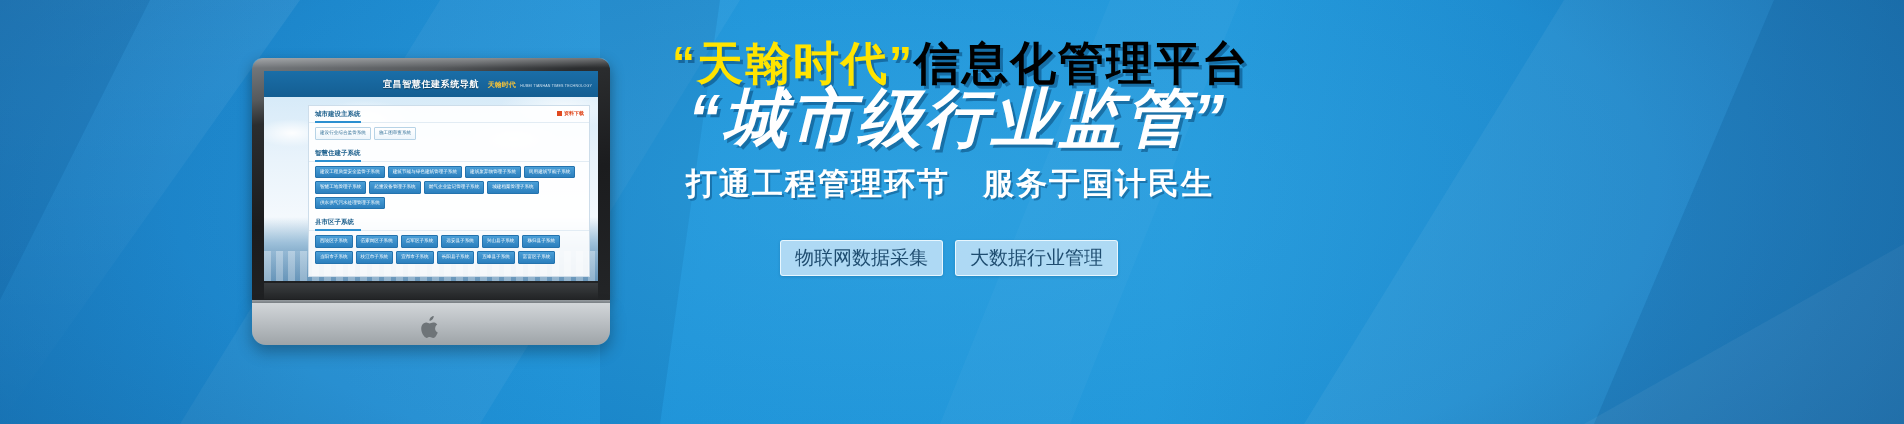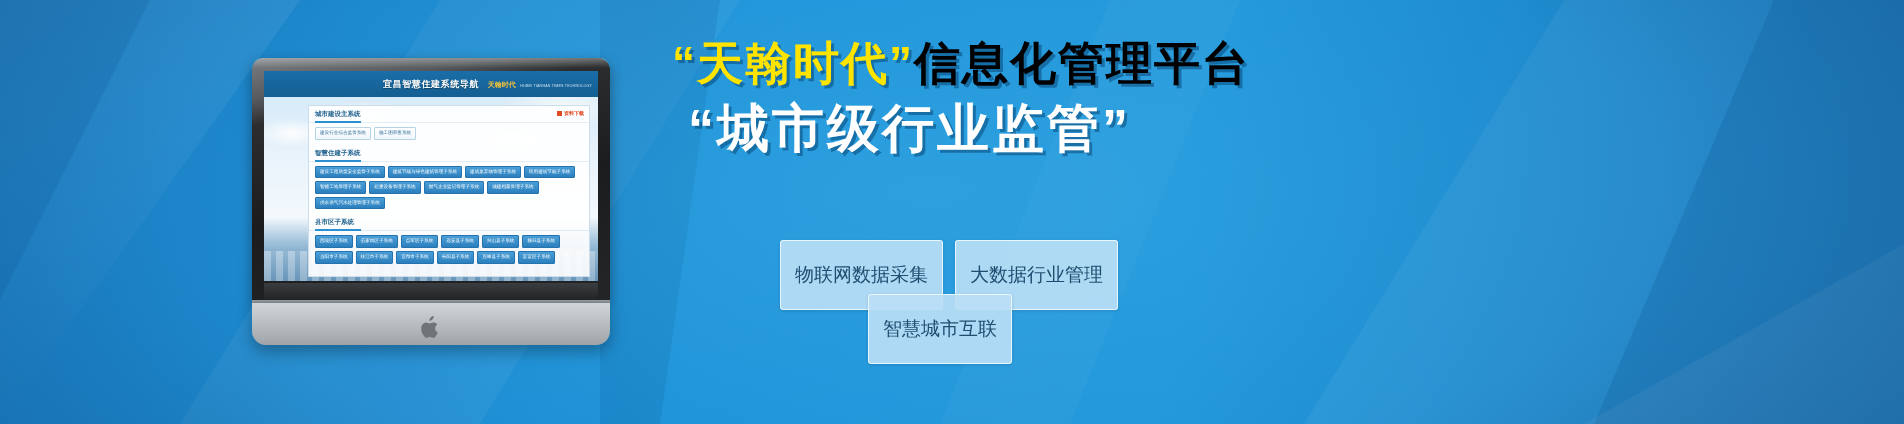--- a/index.html
+++ b/index.html
@@ -209,40 +209,41 @@
   
   #headline { position: absolute; left: 640px; top: 40px; width: 1180px; }
   .hl-line { white-space: nowrap; }
   .hl1 {
     font-size: 46px; font-weight: bold; letter-spacing: 2px;
     line-height: 1; margin-left: 32px;
   }
   .hl-yellow { color: #ffe400; text-shadow: 3px 3px 0 rgba(0,55,100,0.45); }
   .hl-white  { color: #000000; text-shadow: 3px 3px 0 rgba(0,55,100,0.45); }
   .hl2 {
-    font-size: 52px; font-weight: bold; letter-spacing: 3px;
+    font-size: 64px; font-weight: bold; letter-spacing: 3px;
     color: #ffffff; line-height: 1;
-    margin-top: 16px; margin-left: 48px;
+    margin-left: 48px;
     text-shadow: 3px 3px 0 rgba(0,55,100,0.45);
+    font-style: italic;
   }
   .hl3 {
     font-size: 31px; font-weight: bold; letter-spacing: 2px;
     color: #ffffff; line-height: 1;
     margin-top: 18px; margin-left: 46px;
     text-shadow: 2px 2px 0 rgba(0,55,100,0.40);
   }
 
   
   .tag {
     position: absolute;
     background: rgba(186,222,245,0.92);
     border: 1px solid rgba(235,248,255,0.95);
     color: #1f4d70;
     font-size: 19px;
-    padding: 21px 14px;
+    padding: 4px 14px;
     border-radius: 3px;
     white-space: nowrap;
     box-shadow: 0 1px 3px rgba(0,40,70,0.18);
   }
   #tag-iot   { left: 780px;  top: 240px; }
   #tag-big   { left: 955px;  top: 240px; }
   #tag-biz   { left: 652px;  top: 280px; }
   #tag-city  { left: 868px;  top: 294px; }
 </style>
 </head>
@@ -330,19 +331,19 @@
     <svg class="apple-logo" viewBox="0 0 22 26">
       <path fill="currentColor" d="M15.1 13.6c0-2.6 2.1-3.9 2.2-4-1.2-1.8-3.1-2-3.8-2-1.6-.2-3.1.9-3.9.9-.8 0-2-.9-3.3-.9-1.7 0-3.3 1-4.2 2.5-1.8 3.1-.5 7.7 1.3 10.2.9 1.2 1.9 2.6 3.2 2.6 1.3-.1 1.8-.8 3.3-.8 1.5 0 2 .8 3.3.8 1.4 0 2.2-1.3 3.1-2.5 1-1.4 1.4-2.8 1.4-2.9-.1 0-2.6-1-2.6-3.9zM12.6 4.2c.7-.9 1.2-2.1 1.1-3.3-1 0-2.3.7-3.1 1.6-.7.8-1.3 2-1.1 3.2 1.2.1 2.4-.6 3.1-1.5z"></path>
     </svg>
   </div>
 
   <div id="headline">
     <div class="hl-line hl1">
       <span class="hl-yellow">“天翰时代”</span><span class="hl-white">信息化管理平台</span>
     </div>
     <div class="hl-line hl2">“城市级行业监管”</div>
+    <div class="hl-line hl3">打通工程管理环节　服务于国计民生</div>
   </div>
 
   <div class="tag" id="tag-iot">物联网数据采集</div>
   <div class="tag" id="tag-big">大数据行业管理</div>
-  <div class="tag" id="tag-city">智慧城市互联</div>
 
 </div>
 
 </body></html>

